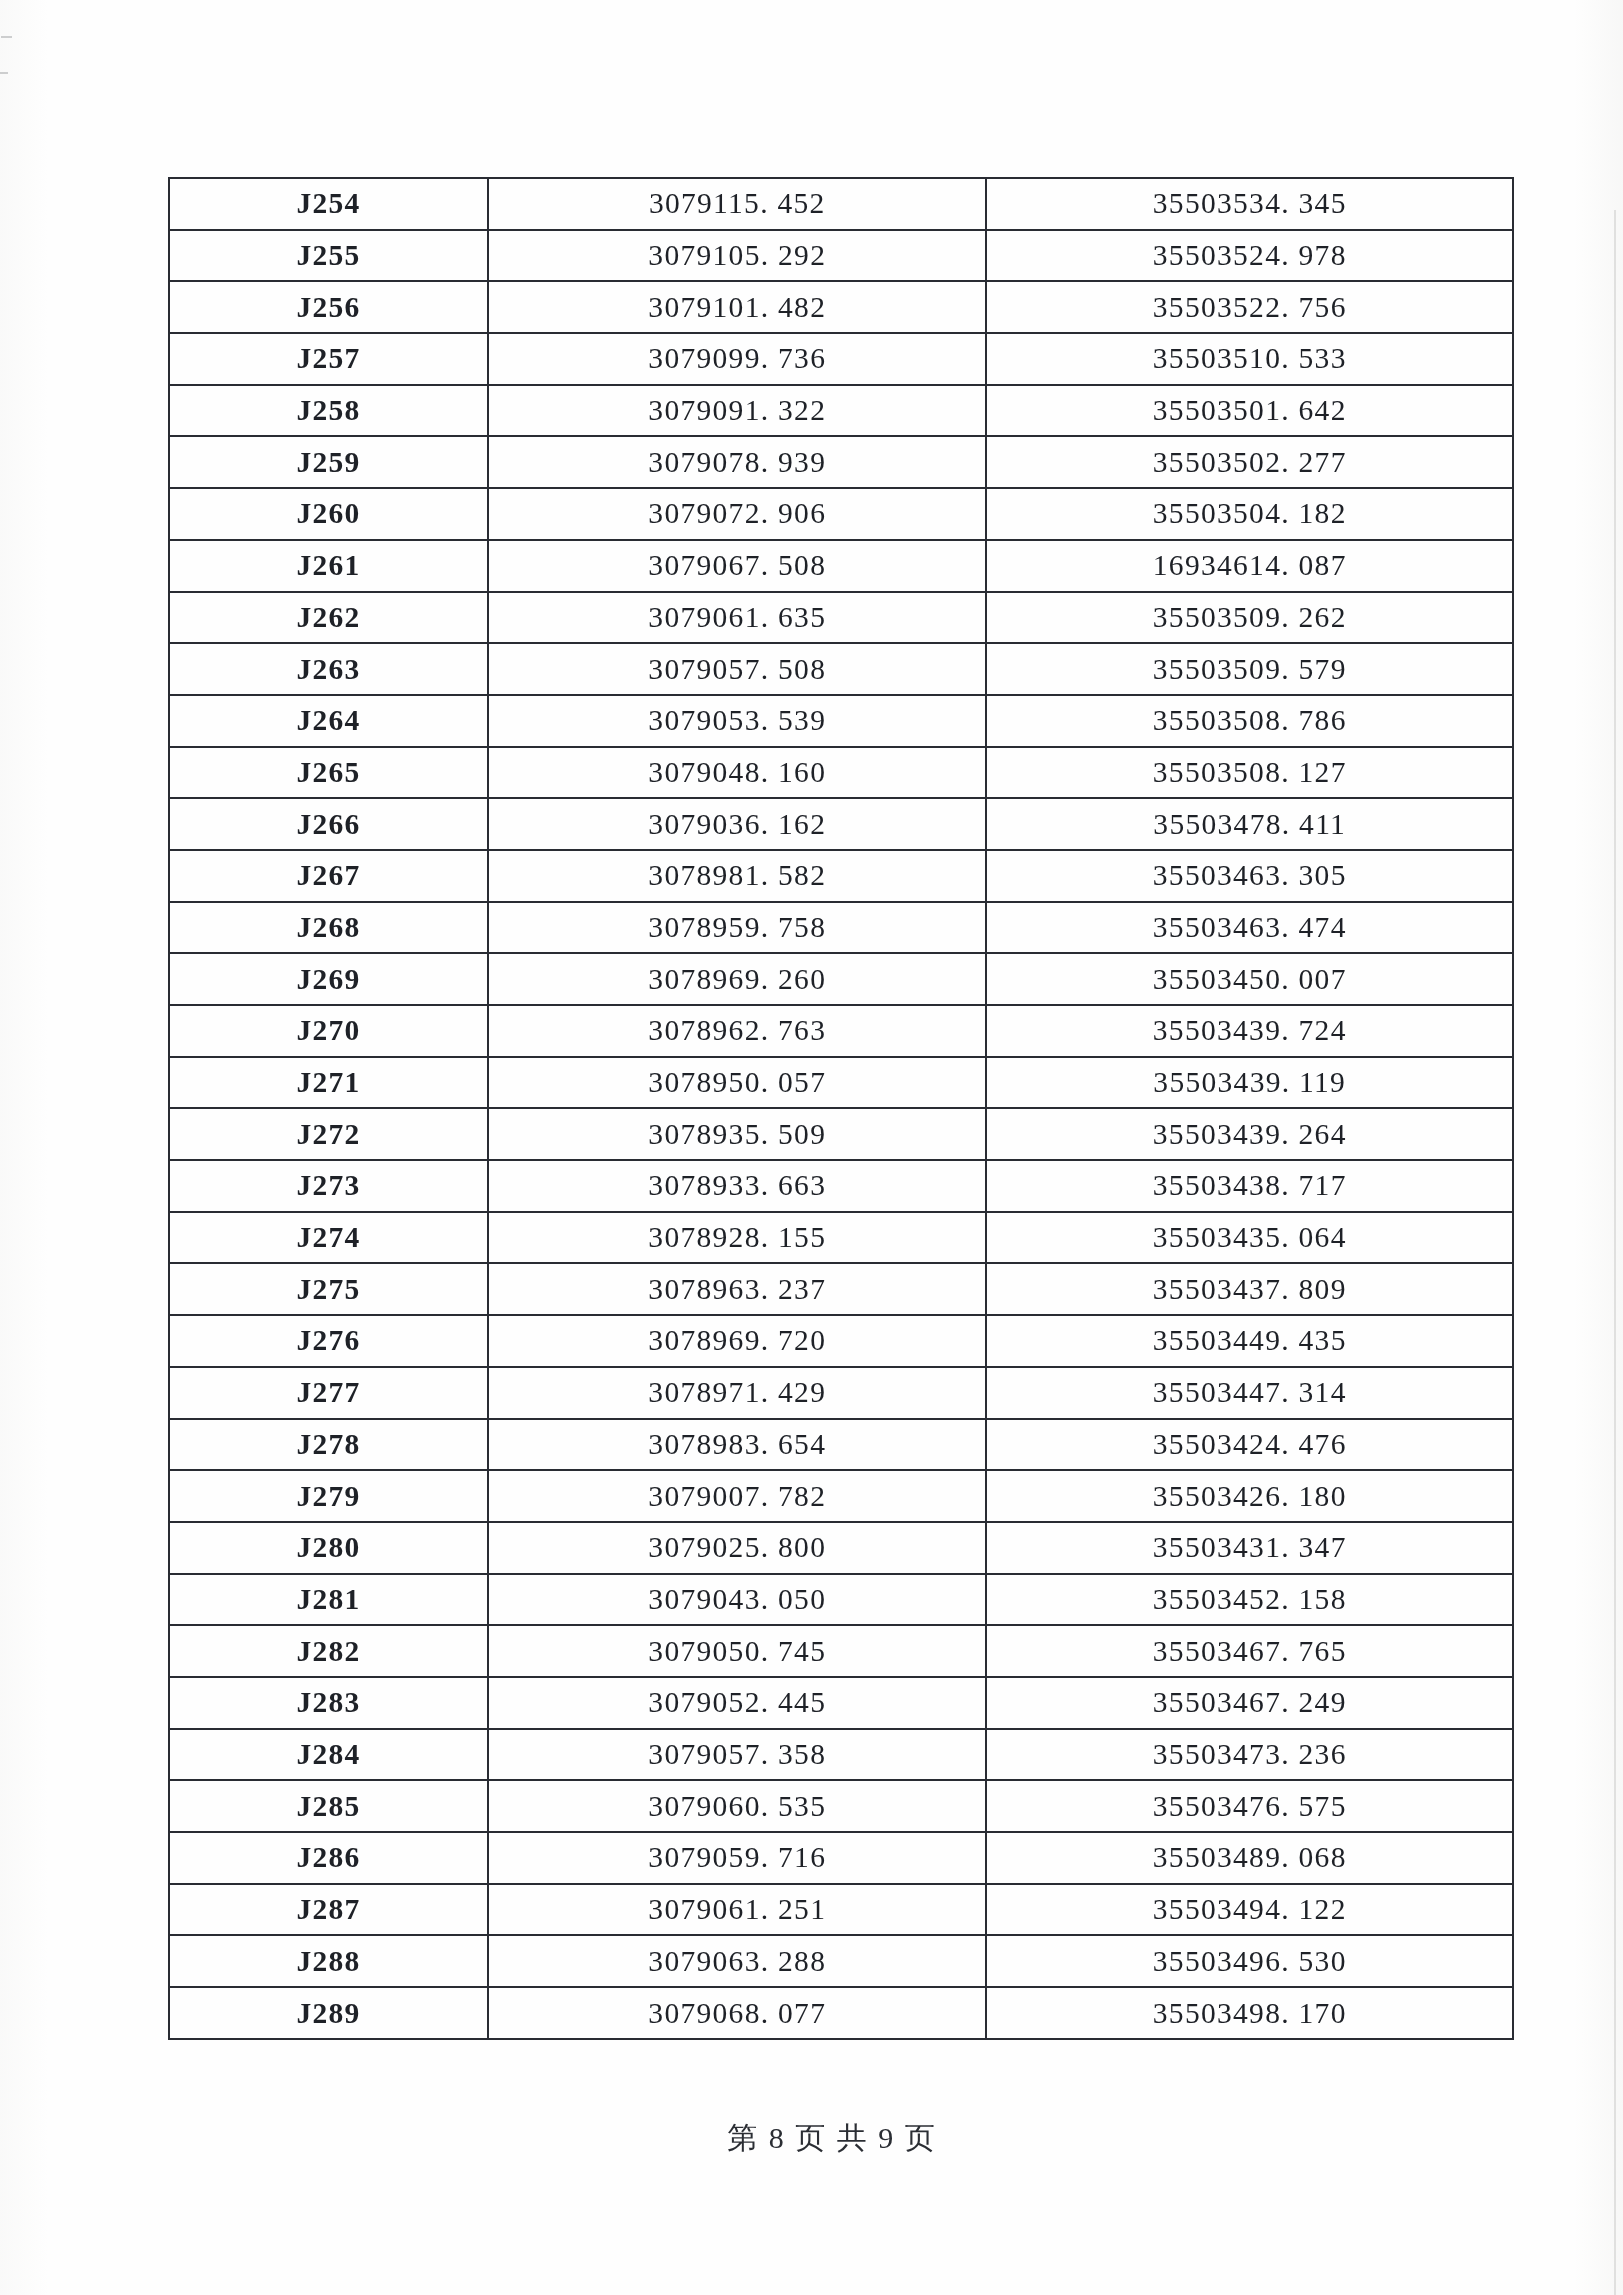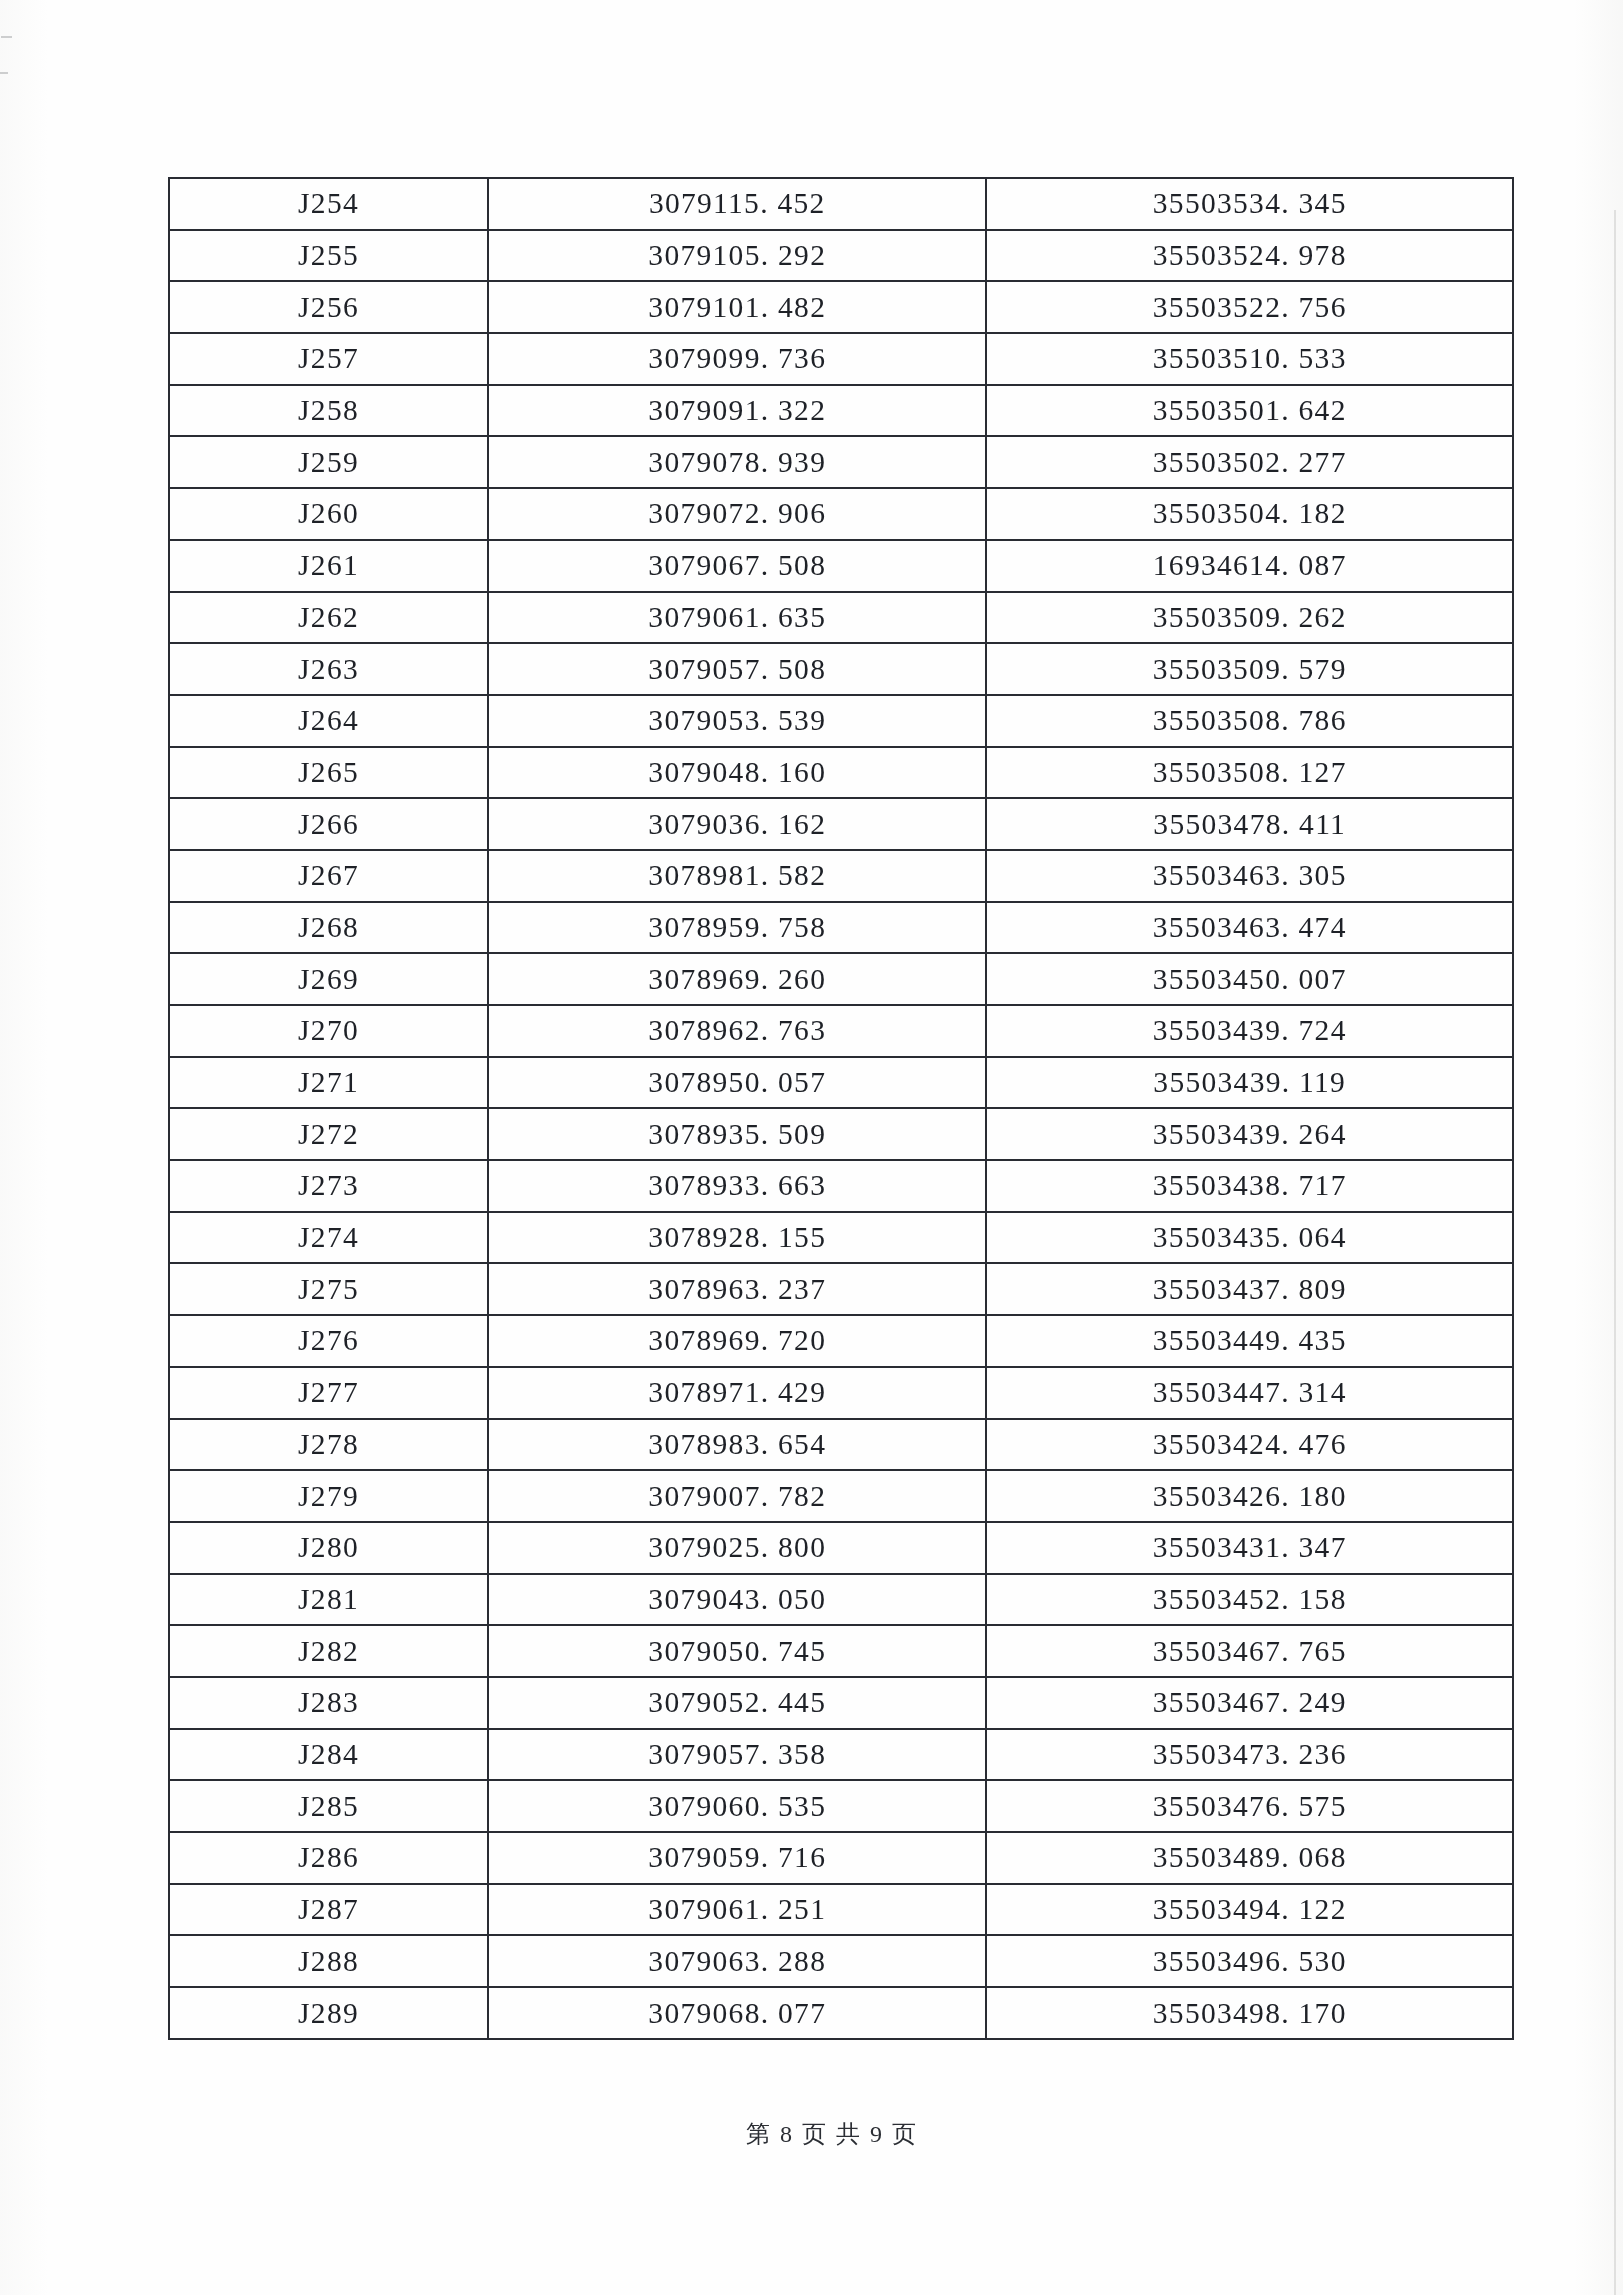--- a/index.html
+++ b/index.html
@@ -35,32 +35,32 @@
     border-top-width: 2.6px;
     border-bottom-width: 2.6px;
     text-align: center;
     vertical-align: middle;
     font-size: 29.5px;
     letter-spacing: 1.3px;
     color: #1e2127;
     padding: 0;
     white-space: nowrap;
   }
-  td.col-id { width: 23.7%; }
+  td.col-id { width: 23.7%; font-weight: bold; }
   td.col-x  { width: 37.1%; }
   td.col-y  { width: 39.2%; }
   .footer {
     position: absolute;
     top: 2118px;
     left: 0;
     width: 100%;
     padding-left: 41px;
     box-sizing: border-box;
     text-align: center;
-    font-size: 24px;
+    font-size: 30px;
     letter-spacing: 2px;
     color: #2b2e34;
   }
   
   .paper-edge-right {
     position: absolute;
     top: 210px;
     left: 1614px;
     width: 2px;
     height: 2085px;

